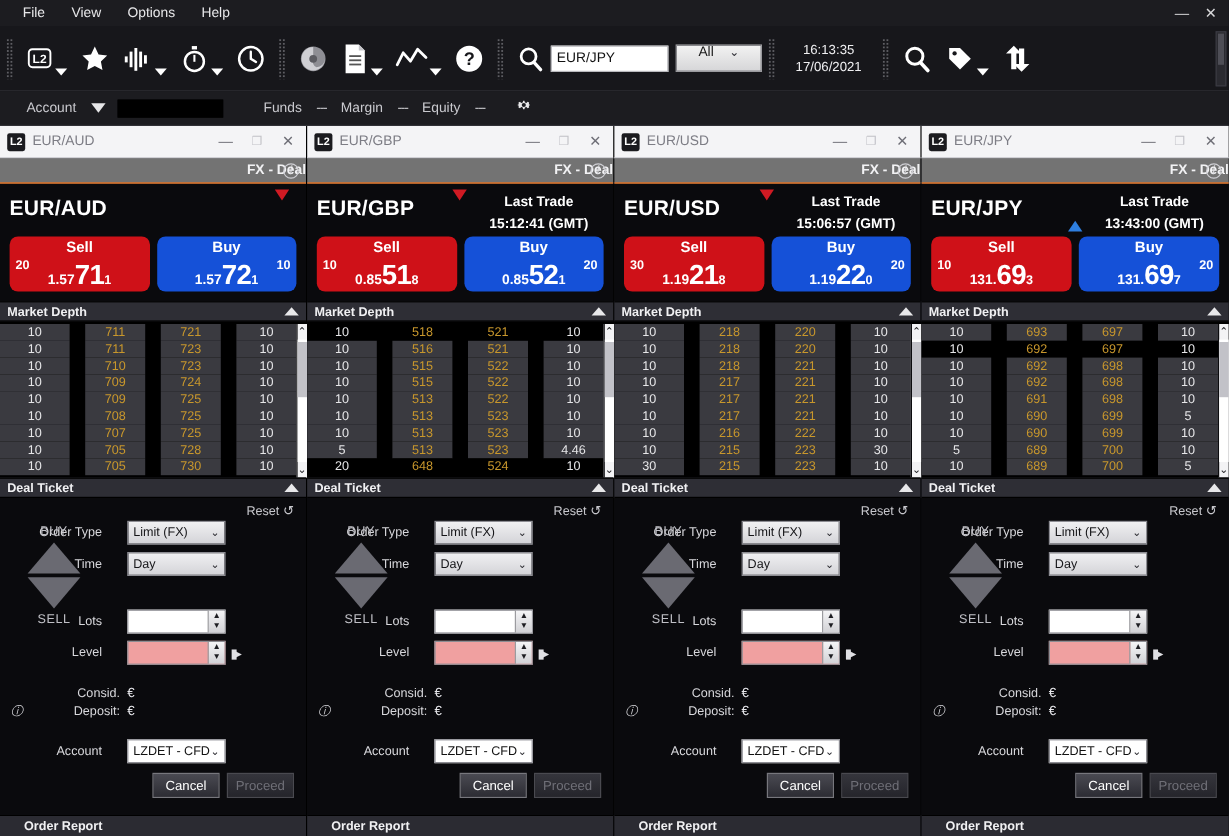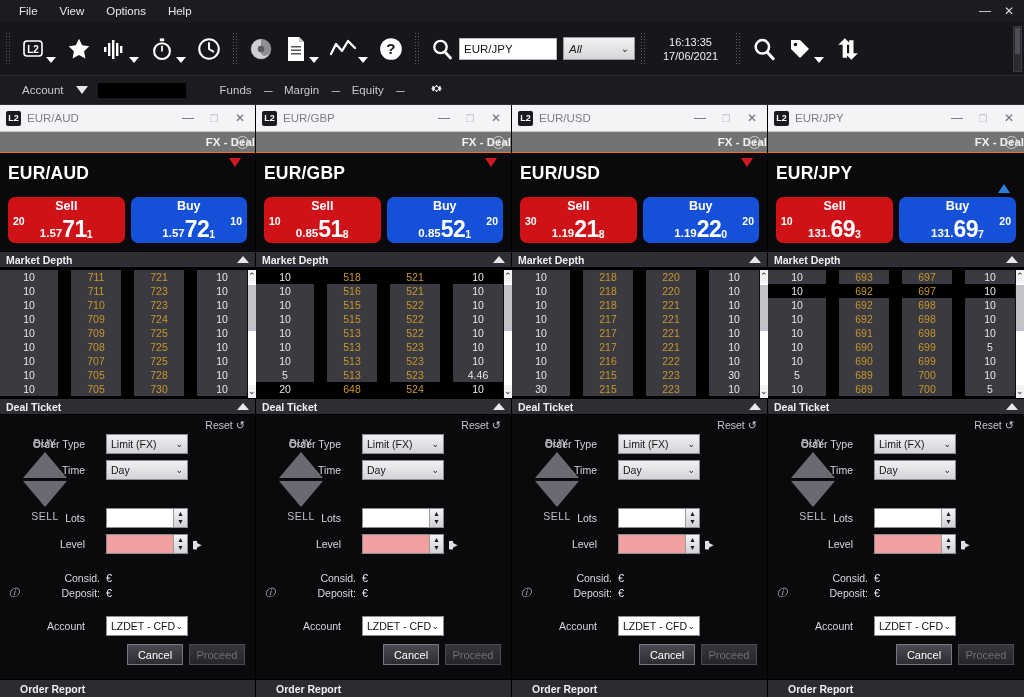--- a/index.html
+++ b/index.html
@@ -42,21 +42,21 @@
     width: 0; height: 0; border-left: 5px solid transparent; border-right: 5px solid transparent;
     border-top: 6px solid #fff; margin-left: 1px; align-self: flex-end; margin-bottom: 6px;
   }
   .search-field {
     width: 98px; height: 22px; background: #fff; border: 1px solid #b9b9bd;
     color: #111; font-size: 11.5px; padding: 0 4px; line-height: 20px;
   }
   .filter-sel {
     width: 72px; height: 23px; background: linear-gradient(#f2f2f2,#d6d6d8);
     border: 1px solid #9a9a9e; color: #1a1a1a; font-size: 11.5px;
-    display: flex; align-items: center; padding: 0 5px; position: relative; font-style: italic;
+    display: flex; align-items: flex-start; padding: 0 18px; position: relative;
   }
   .filter-sel .chev { margin-left: auto; font-size: 10px; color: #33333a; }
   .clock {
     color: #f0f0f2; font-size: 11px; line-height: 14px; text-align: center;
     padding: 0 12px; white-space: nowrap;
   }
 
   
   .accountbar {
     height: 29px; background: #1c1c20; display: flex; align-items: center;
@@ -623,20 +623,24 @@
 
     <div class="fxbar">
       <span class="txt">FX - Deal</span>
       <span class="info">i</span>
     </div>
 
     <div class="quote">
       <div class="qtop">
         <span class="qsym">EUR/GBP</span>
         <span class="qarrow"><span class="dn"></span></span>
+        <span class="qlast">
+          <span class="l1">Last Trade</span>
+          <span class="l2t">15:12:41 (GMT)</span>
+        </span>
       </div>
       <div class="qbtns">
         <div class="qb sell">
           <span class="cap">Sell</span>
           <span class="qty">10</span>
           <span class="price">
             <span class="big-pre">0.85</span>
             <span class="big">51</span>
             <span class="sub">8</span>
           </span>
@@ -848,20 +852,24 @@
 
     <div class="fxbar">
       <span class="txt">FX - Deal</span>
       <span class="info">i</span>
     </div>
 
     <div class="quote">
       <div class="qtop">
         <span class="qsym">EUR/USD</span>
         <span class="qarrow"><span class="dn"></span></span>
+        <span class="qlast">
+          <span class="l1">Last Trade</span>
+          <span class="l2t">15:06:57 (GMT)</span>
+        </span>
       </div>
       <div class="qbtns">
         <div class="qb sell">
           <span class="cap">Sell</span>
           <span class="qty">30</span>
           <span class="price">
             <span class="big-pre">1.19</span>
             <span class="big">21</span>
             <span class="sub">8</span>
           </span>
@@ -1073,20 +1081,24 @@
 
     <div class="fxbar">
       <span class="txt">FX - Deal</span>
       <span class="info">i</span>
     </div>
 
     <div class="quote">
       <div class="qtop">
         <span class="qsym">EUR/JPY</span>
         <span class="qarrow"><span class="up"></span></span>
+        <span class="qlast">
+          <span class="l1">Last Trade</span>
+          <span class="l2t">13:43:00 (GMT)</span>
+        </span>
       </div>
       <div class="qbtns">
         <div class="qb sell">
           <span class="cap">Sell</span>
           <span class="qty">10</span>
           <span class="price">
             <span class="big-pre">131.</span>
             <span class="big">69</span>
             <span class="sub">3</span>
           </span>

